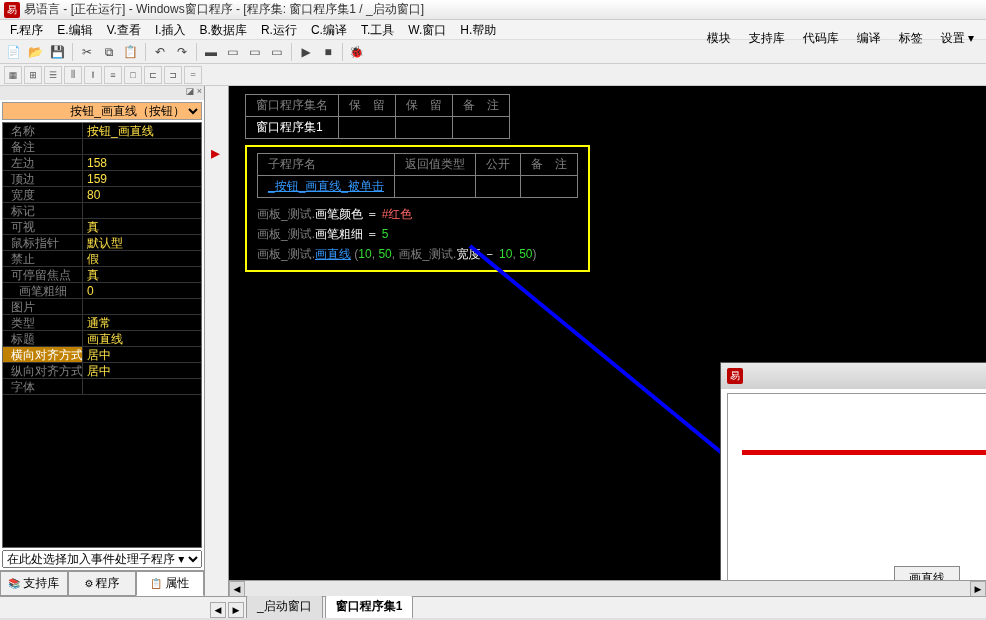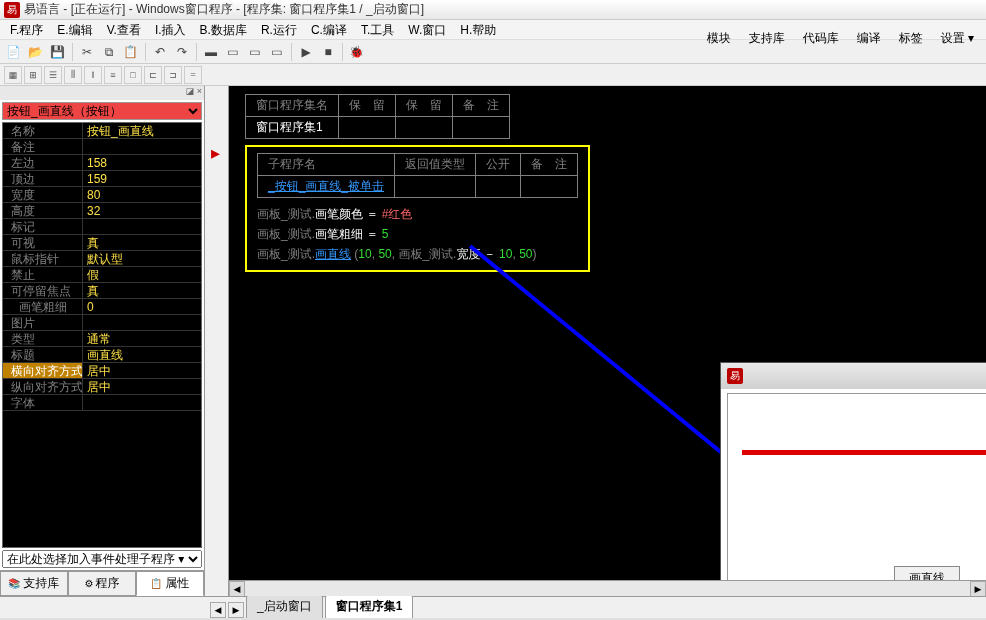--- a/index.html
+++ b/index.html
@@ -19,21 +19,21 @@
 .toolbar .sep { width: 1px; height: 18px; background: #ccc; margin: 0 2px; }
 
 .toolbar2 { height: 22px; background: #f0f0f0; display: flex; align-items: center; padding: 2px 4px; gap: 2px; border-bottom: 1px solid #ccc; }
 .toolbar2 .tb-btn { width: 18px; height: 18px; border: 1px solid #ccc; display: flex; align-items: center; justify-content: center; cursor: pointer; font-size: 9px; color: #555; }
 
 .main-area { display: flex; height: 510px; }
 
 .left-panel { width: 205px; background: #fff; border-right: 1px solid #999; display: flex; flex-direction: column; }
 .left-panel .pin-bar { height: 14px; background: #e8e8e8; text-align: right; padding-right: 2px; font-size: 9px; color: #666; }
 .left-panel .combo { margin: 2px; }
-.left-panel .combo select { width: 100%; font-size: 12px; background: #ef4444; border: 1px solid #999; }
+.left-panel .combo select { width: 100%; font-size: 12px; background: #fdba74; border: 1px solid #999; text-align: right; }
 
 .prop-grid { flex: 1; background: #000; overflow-y: auto; border: 1px solid #666; margin: 0 2px; }
 .prop-row { display: flex; border-bottom: 1px solid #333; height: 16px; line-height: 16px; }
 .prop-row .pname { width: 80px; color: #808080; padding-left: 8px; border-right: 1px solid #333; overflow: hidden; white-space: nowrap; }
 .prop-row .pname.indent { padding-left: 16px; }
 .prop-row .pval { flex: 1; color: #fde047; padding-left: 4px; overflow: hidden; white-space: nowrap; }
 .prop-row.selected .pname { background: #c08000; color: #fff; }
 
 .left-panel .event-combo { margin: 2px; }
 .left-panel .event-combo select { width: 100%; font-size: 12px; }
@@ -170,24 +170,20 @@
           <div class="pname">左边</div>
           <div class="pval">158</div>
         </div>
         <div class="prop-row">
           <div class="pname">顶边</div>
           <div class="pval">159</div>
         </div>
         <div class="prop-row">
           <div class="pname">宽度</div>
           <div class="pval">80</div>
-        </div>
-        <div class="prop-row">
-          <div class="pname">高度</div>
-          <div class="pval">32</div>
         </div>
         <div class="prop-row">
           <div class="pname">标记</div>
           <div class="pval"></div>
         </div>
         <div class="prop-row">
           <div class="pname">可视</div>
           <div class="pval">真</div>
         </div>
         <div class="prop-row">

